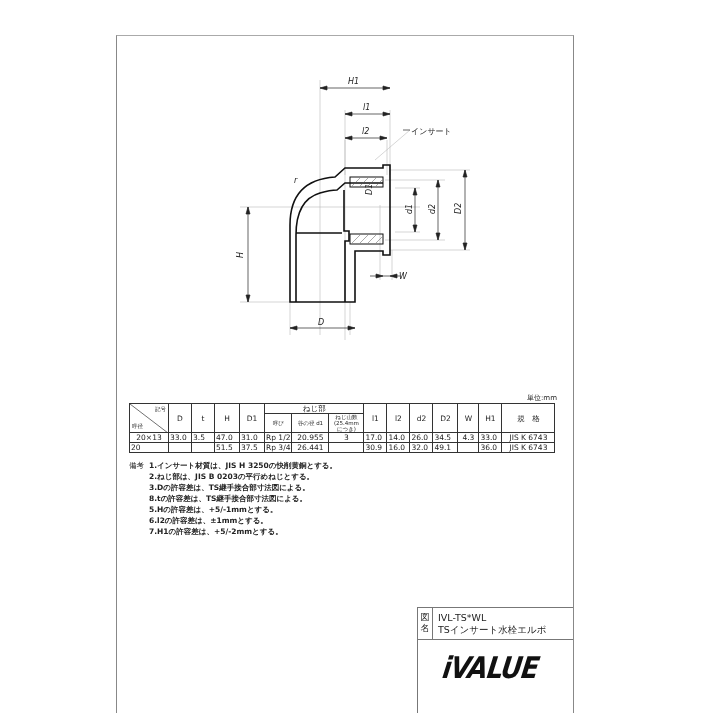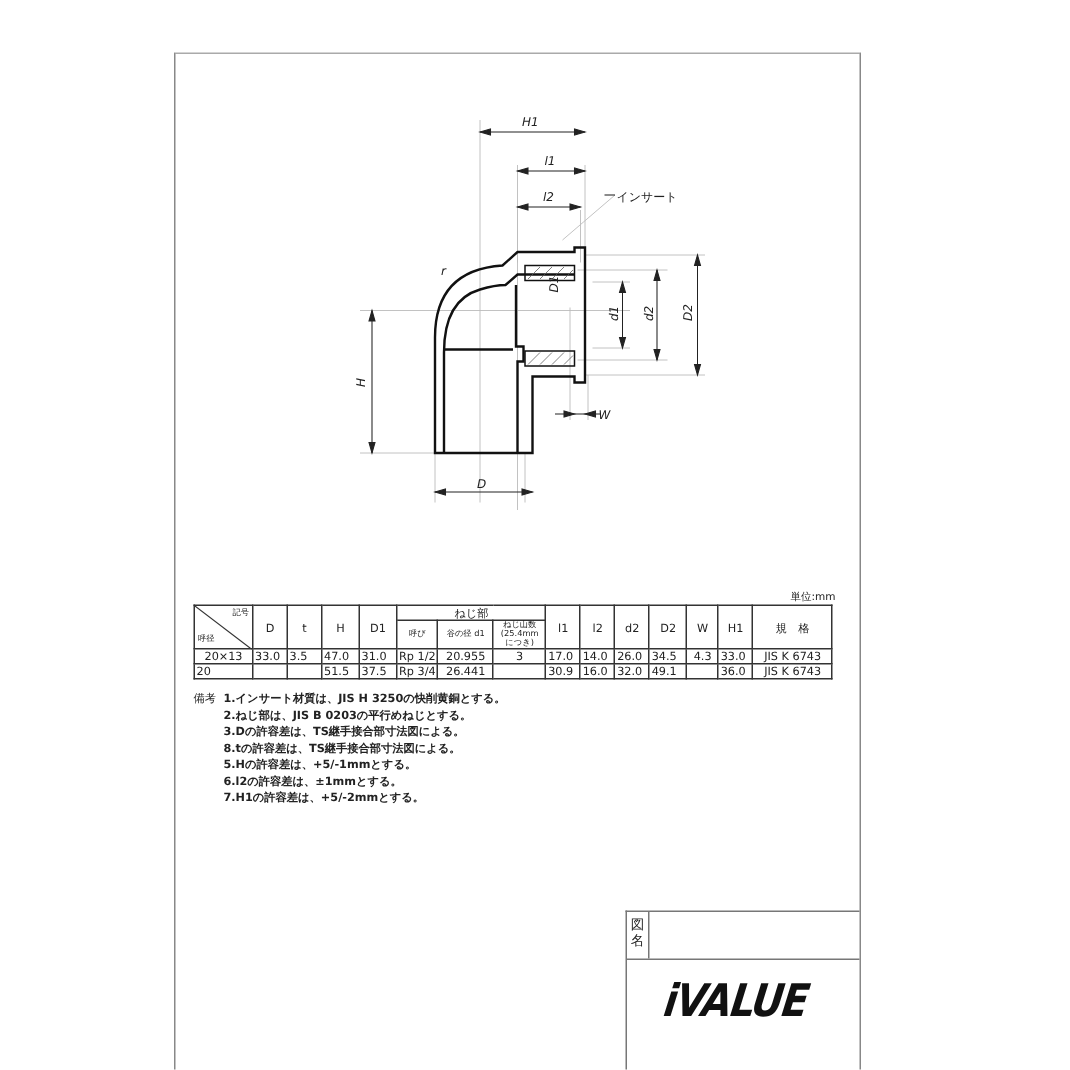--- a/index.html
+++ b/index.html
@@ -193,15 +193,19 @@
     <li>7.H1の許容差は、+5/-2mmとする。</li>
   </ol>
 </div>
 
 <div class="title">
   <div class="row">
     <div class="zu">
       <div>図</div>
       <div>名</div>
     </div>
+    <div class="names">
+      <div>IVL-TS*WL</div>
+      <div>TSインサート水栓エルボ</div>
+    </div>
   </div>
   <div class="logo">iVALUE</div>
 </div>
 
 </body></html>

